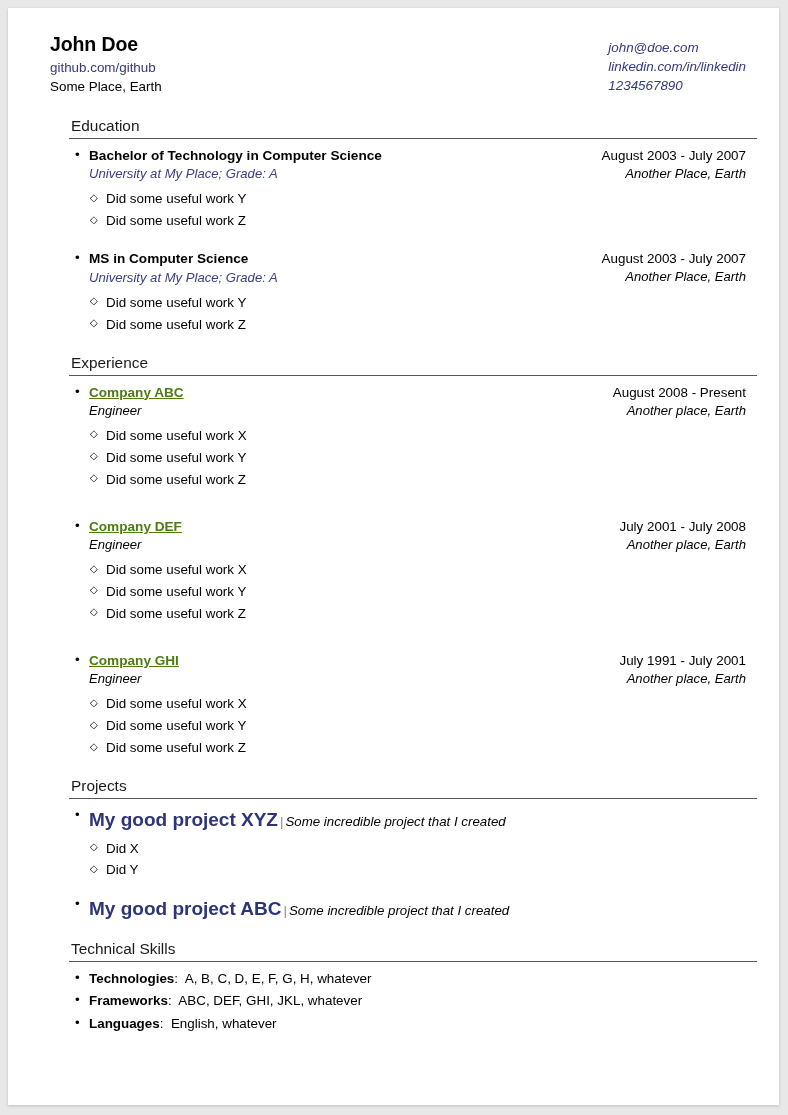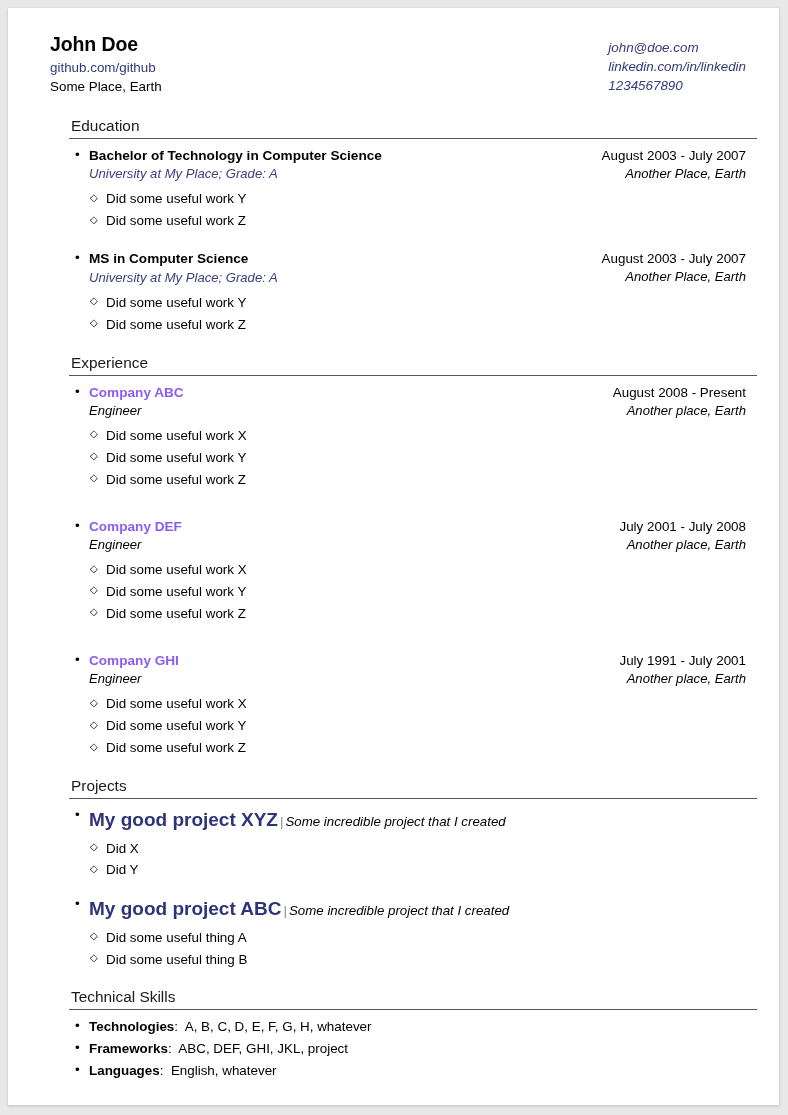--- a/index.html
+++ b/index.html
@@ -92,21 +92,21 @@
     line-height: 1.42;
   }
   .entry-right { text-align: right; flex: 0 0 auto; padding-left: 14px; }
 
   .entry-title {
     font-size: 13.6px;
     font-weight: bold;
     color: #000000;
     line-height: 1.43;
   }
-  .entry-title.accent { color: #8b5cf6; }
+  .entry-title.accent { color: #4d7c0f; text-decoration: underline; }
   .entry-sub {
     font-size: 13.1px;
     font-style: italic;
     color: #000000;
     line-height: 1.45;
   }
   .entry-sub.accent { color: #3a4081; }
   .entry-date {
     font-size: 13.4px;
     color: #000000;
@@ -338,39 +338,35 @@
         <li>Did Y</li>
       </ul>
     </div>
 
     <div class="sp-proj"></div>
 
     <div class="project">
       <div class="project-head">
         <span class="project-name">My good project ABC</span><span class="project-sep">|</span><span class="project-desc">Some incredible project that I created</span>
       </div>
-      <ul class="bullets">
-        <li>Did some useful thing A</li>
-        <li>Did some useful thing B</li>
-      </ul>
     </div>
   </div>
 
   <div class="gap-sec"></div>
 
   <div class="section">
     <div class="section-title">Technical Skills</div>
     <hr class="section-rule">
 
     <ul class="skills">
       <li>
         <span class="skill-cat">Technologies</span><span class="skill-colon">:</span>&nbsp; <span class="skill-vals">A, B, C, D, E, F, G, H, whatever</span>
       </li>
       <li>
-        <span class="skill-cat">Frameworks</span><span class="skill-colon">:</span>&nbsp; <span class="skill-vals">ABC, DEF, GHI, JKL, project</span>
+        <span class="skill-cat">Frameworks</span><span class="skill-colon">:</span>&nbsp; <span class="skill-vals">ABC, DEF, GHI, JKL, whatever</span>
       </li>
       <li>
         <span class="skill-cat">Languages</span><span class="skill-colon">:</span>&nbsp; <span class="skill-vals">English, whatever</span>
       </li>
     </ul>
   </div>
 
  </div>
 </div>
 

